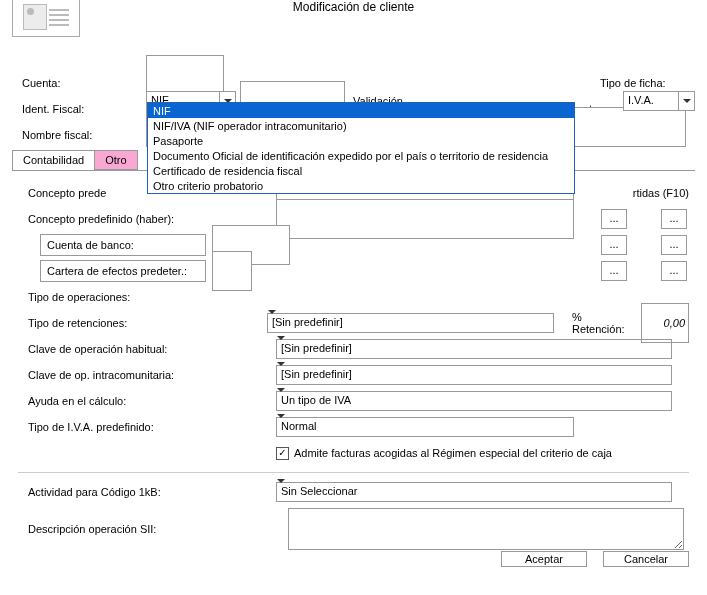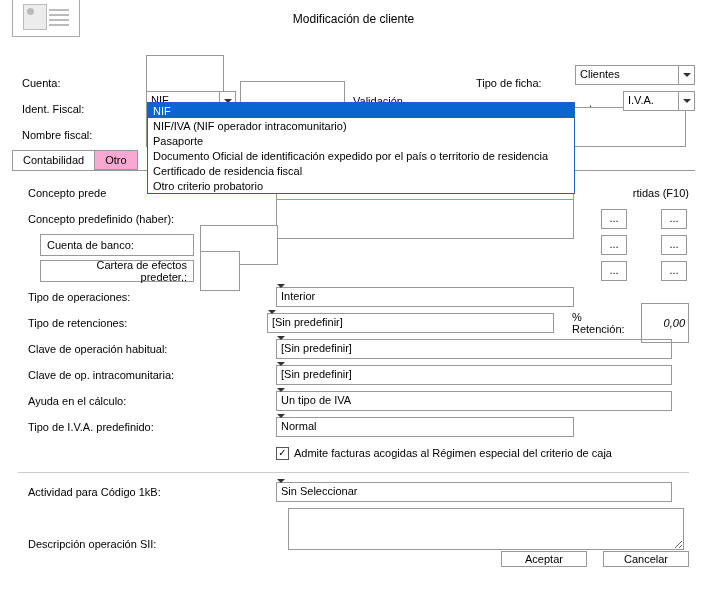--- a/index.html
+++ b/index.html
@@ -1,19 +1,19 @@
 <!DOCTYPE html>
 <html><head>
 <meta charset="utf-8">
 <style>
   * { box-sizing: border-box; margin: 0; padding: 0; font-family: "Segoe UI", Tahoma, sans-serif; font-size: 11px; color: #000; }
   body { background: #fff; width: 707px; height: 595px; position: relative; }
   .wrap { padding: 0 12px 0 12px; }
   .title-row { position: relative; height: 34px; }
-  .title { position: absolute; left: 50%; transform: translateX(-50%); top: 12px; font-size: 12px; }
+  .title { position: absolute; left: 50%; transform: translateX(-50%); top: 0; font-size: 12px; }
   .tool-box { position: absolute; left: 0; top: -3px; width: 68px; height: 40px; border: 1px solid #aaa; display:flex; align-items:center; justify-content:center; gap:2px; padding:4px; }
   .ico-img { width:24px; height:26px; border:1px solid #bbb; background:#ececec; position:relative; }
   .ico-img::after { content:""; position:absolute; left:3px; top:3px; width:7px; height:7px; border-radius:50%; background:#bbb; }
   .ico-lines { display:flex; flex-direction:column; gap:3px; }
   .ico-lines span { display:block; width:20px; height:2px; background:#bbb; }
   .form-area { padding-top: 28px; }
   .row { display:flex; align-items:center; height:26px; }
   .lbl { white-space:nowrap;margin-top:16px; }
   .lbl-col-a { width:124px; margin-left:10px; }
   .input, .select { height:20px; border:1px solid #999; background:#fff; }
@@ -36,21 +36,21 @@
   .tabs { margin-top:10px; display:flex; position:relative; height:20px; }
   .tab { border:1px solid #999; border-bottom:none; padding:3px 10px 2px 10px; background:#fff; position:relative; z-index:2; }
   .tab.inactive { background:#f9a8d4; border-bottom:1px solid #999; margin-left:-1px; }
   .tabs-line { position:absolute; left:0; right:0; bottom:-1px; border-top:1px solid #999; z-index:1; }
   .tab-body { padding:10px 6px 18px 6px; }
   .row2 { display:flex; align-items:center; height:26px; }
   .lbl-body { width:248px; margin-left:10px; white-space:nowrap; }
   .wide-inp { width:298px; }
   .sideblock { width:86px; display:flex; justify-content:space-between; margin-left:auto; margin-right:2px; gap:4px; }
   .smallbtn { width:26px; height:20px; border:1px solid #999; background:#fff; text-align:center; line-height:16px; cursor:pointer; }
-  .btn-box { width:154px; height:22px; border:1px solid #999; display:flex; align-items:center; padding:0 6px; margin-left:22px;text-align:right; }
+  .btn-box { width:166px; height:22px; border:1px solid #999; display:flex; align-items:center; padding:0 6px; margin-left:22px; }
   .bank-inp { width:78px; margin-left:6px; }
   .cart-inp { width:40px; margin-left:6px; }
   .sel-body { position:relative; border:1px solid #999; height:20px; }
   .sel-body .arrow { right:0; top:0; }
   .sel-body .sel-text { left:4px; top:2px; position:absolute; }
   .sel-mid { width:298px; }
   .sel-full { width:396px; }
   .ret-row .ret-lbl { margin-left:18px; }
   .ret-row .ret-val { width:48px; text-align:right; padding-right:3px; margin-left:6px; }
   .chk { width:13px; height:13px; border:1px solid #555; display:inline-flex; align-items:center; justify-content:center; margin-right:5px; }
@@ -81,24 +81,20 @@
     <div class="title">Modificación de cliente</div>
   </div>
 
   <div class="form-area">
 
     <div class="row fila-top1">
       <div class="lbl lbl-col-a">Cuenta:</div>
       <input class="input cuenta-inp" style="">
       <div class="gap"></div>
       <div class="lbl lbl-tipo">Tipo de ficha:</div>
-      <div class="select sel-tipo">
-        <span class="sel-text">Clientes</span>
-        <span class="arrow"></span>
-      </div>
     </div>
 
     <div class="row fila-top2">
       <div class="lbl lbl-col-a">Ident. Fiscal:</div>
       <div class="select sel-ident">
         <span class="sel-text">NIF</span>
         <span class="arrow"></span>
       </div>
       <input class="input ident-num" style="">
       <span class="valid">Validación</span>
@@ -156,24 +152,20 @@
           </div>
         <input class="input cart-inp" style="">
         <div class="sideblock">
           <div class="smallbtn">...</div>
           <div class="smallbtn">...</div>
         </div>
       </div>
 
       <div class="row2">
         <div class="lbl-body">Tipo de operaciones:</div>
-        <div class="sel-body sel-mid">
-          <span class="sel-text">Interior</span>
-          <span class="arrow"></span>
-        </div>
       </div>
 
       <div class="row2 ret-row">
         <div class="lbl-body">Tipo de retenciones:</div>
         <div class="sel-body sel-mid">
           <span class="sel-text">[Sin predefinir]</span>
           <span class="arrow"></span>
         </div>
         <div class="ret-lbl">% Retención:</div>
         <input class="input ret-val" value="0,00" style="">
@@ -219,21 +211,21 @@
       <div class="hr"></div>
 
       <div class="row2">
         <div class="lbl-body">Actividad para Código 1kB:</div>
         <div class="sel-body sel-full">
           <span class="sel-text">Sin Seleccionar</span>
           <span class="arrow"></span>
         </div>
       </div>
 
-      <div class="row2" style="height:auto; align-items:flex-end; padding-top:3px;gap:12px;">
+      <div class="row2" style="height:auto; align-items:center; padding-top:3px;gap:12px;">
         <div class="lbl-body">Descripción operación SII:</div>
         <textarea class="desc-area" style=""></textarea>
       </div>
     </div>
   </div>
 </div>
 
 <div class="dropdown">
   <div class="opt sel">NIF</div>
   <div class="opt">NIF/IVA (NIF operador intracomunitario)</div>

